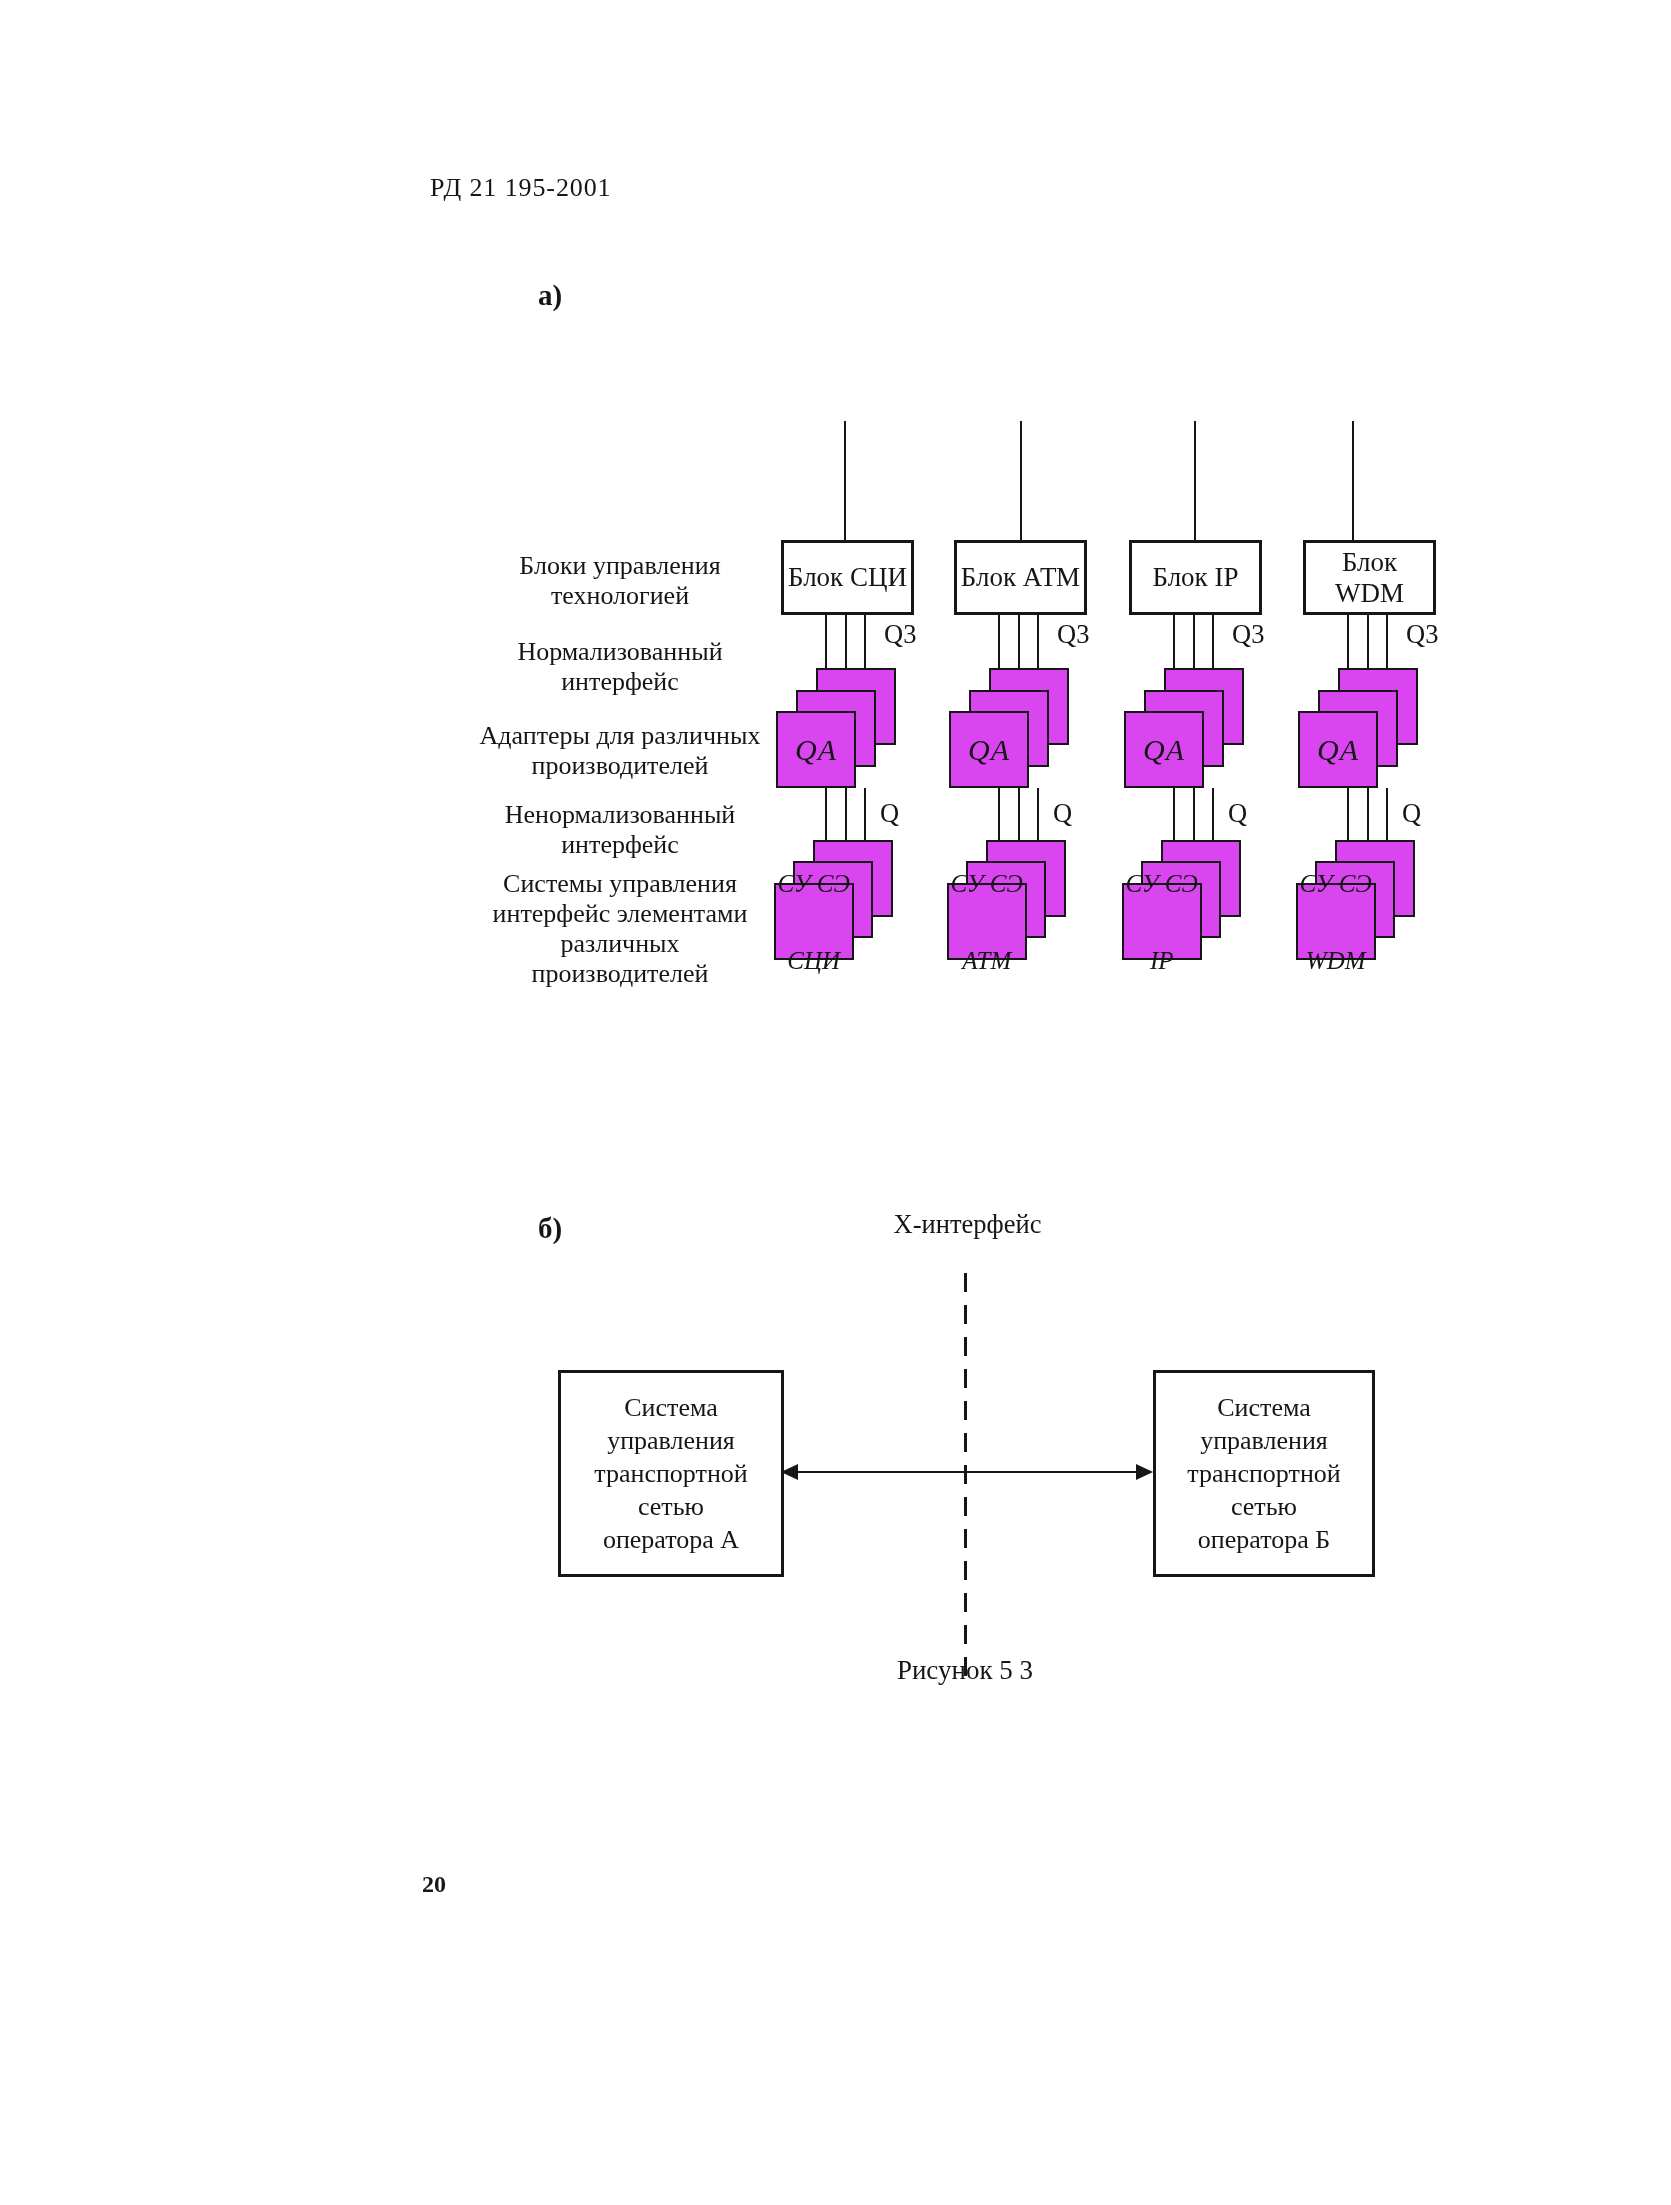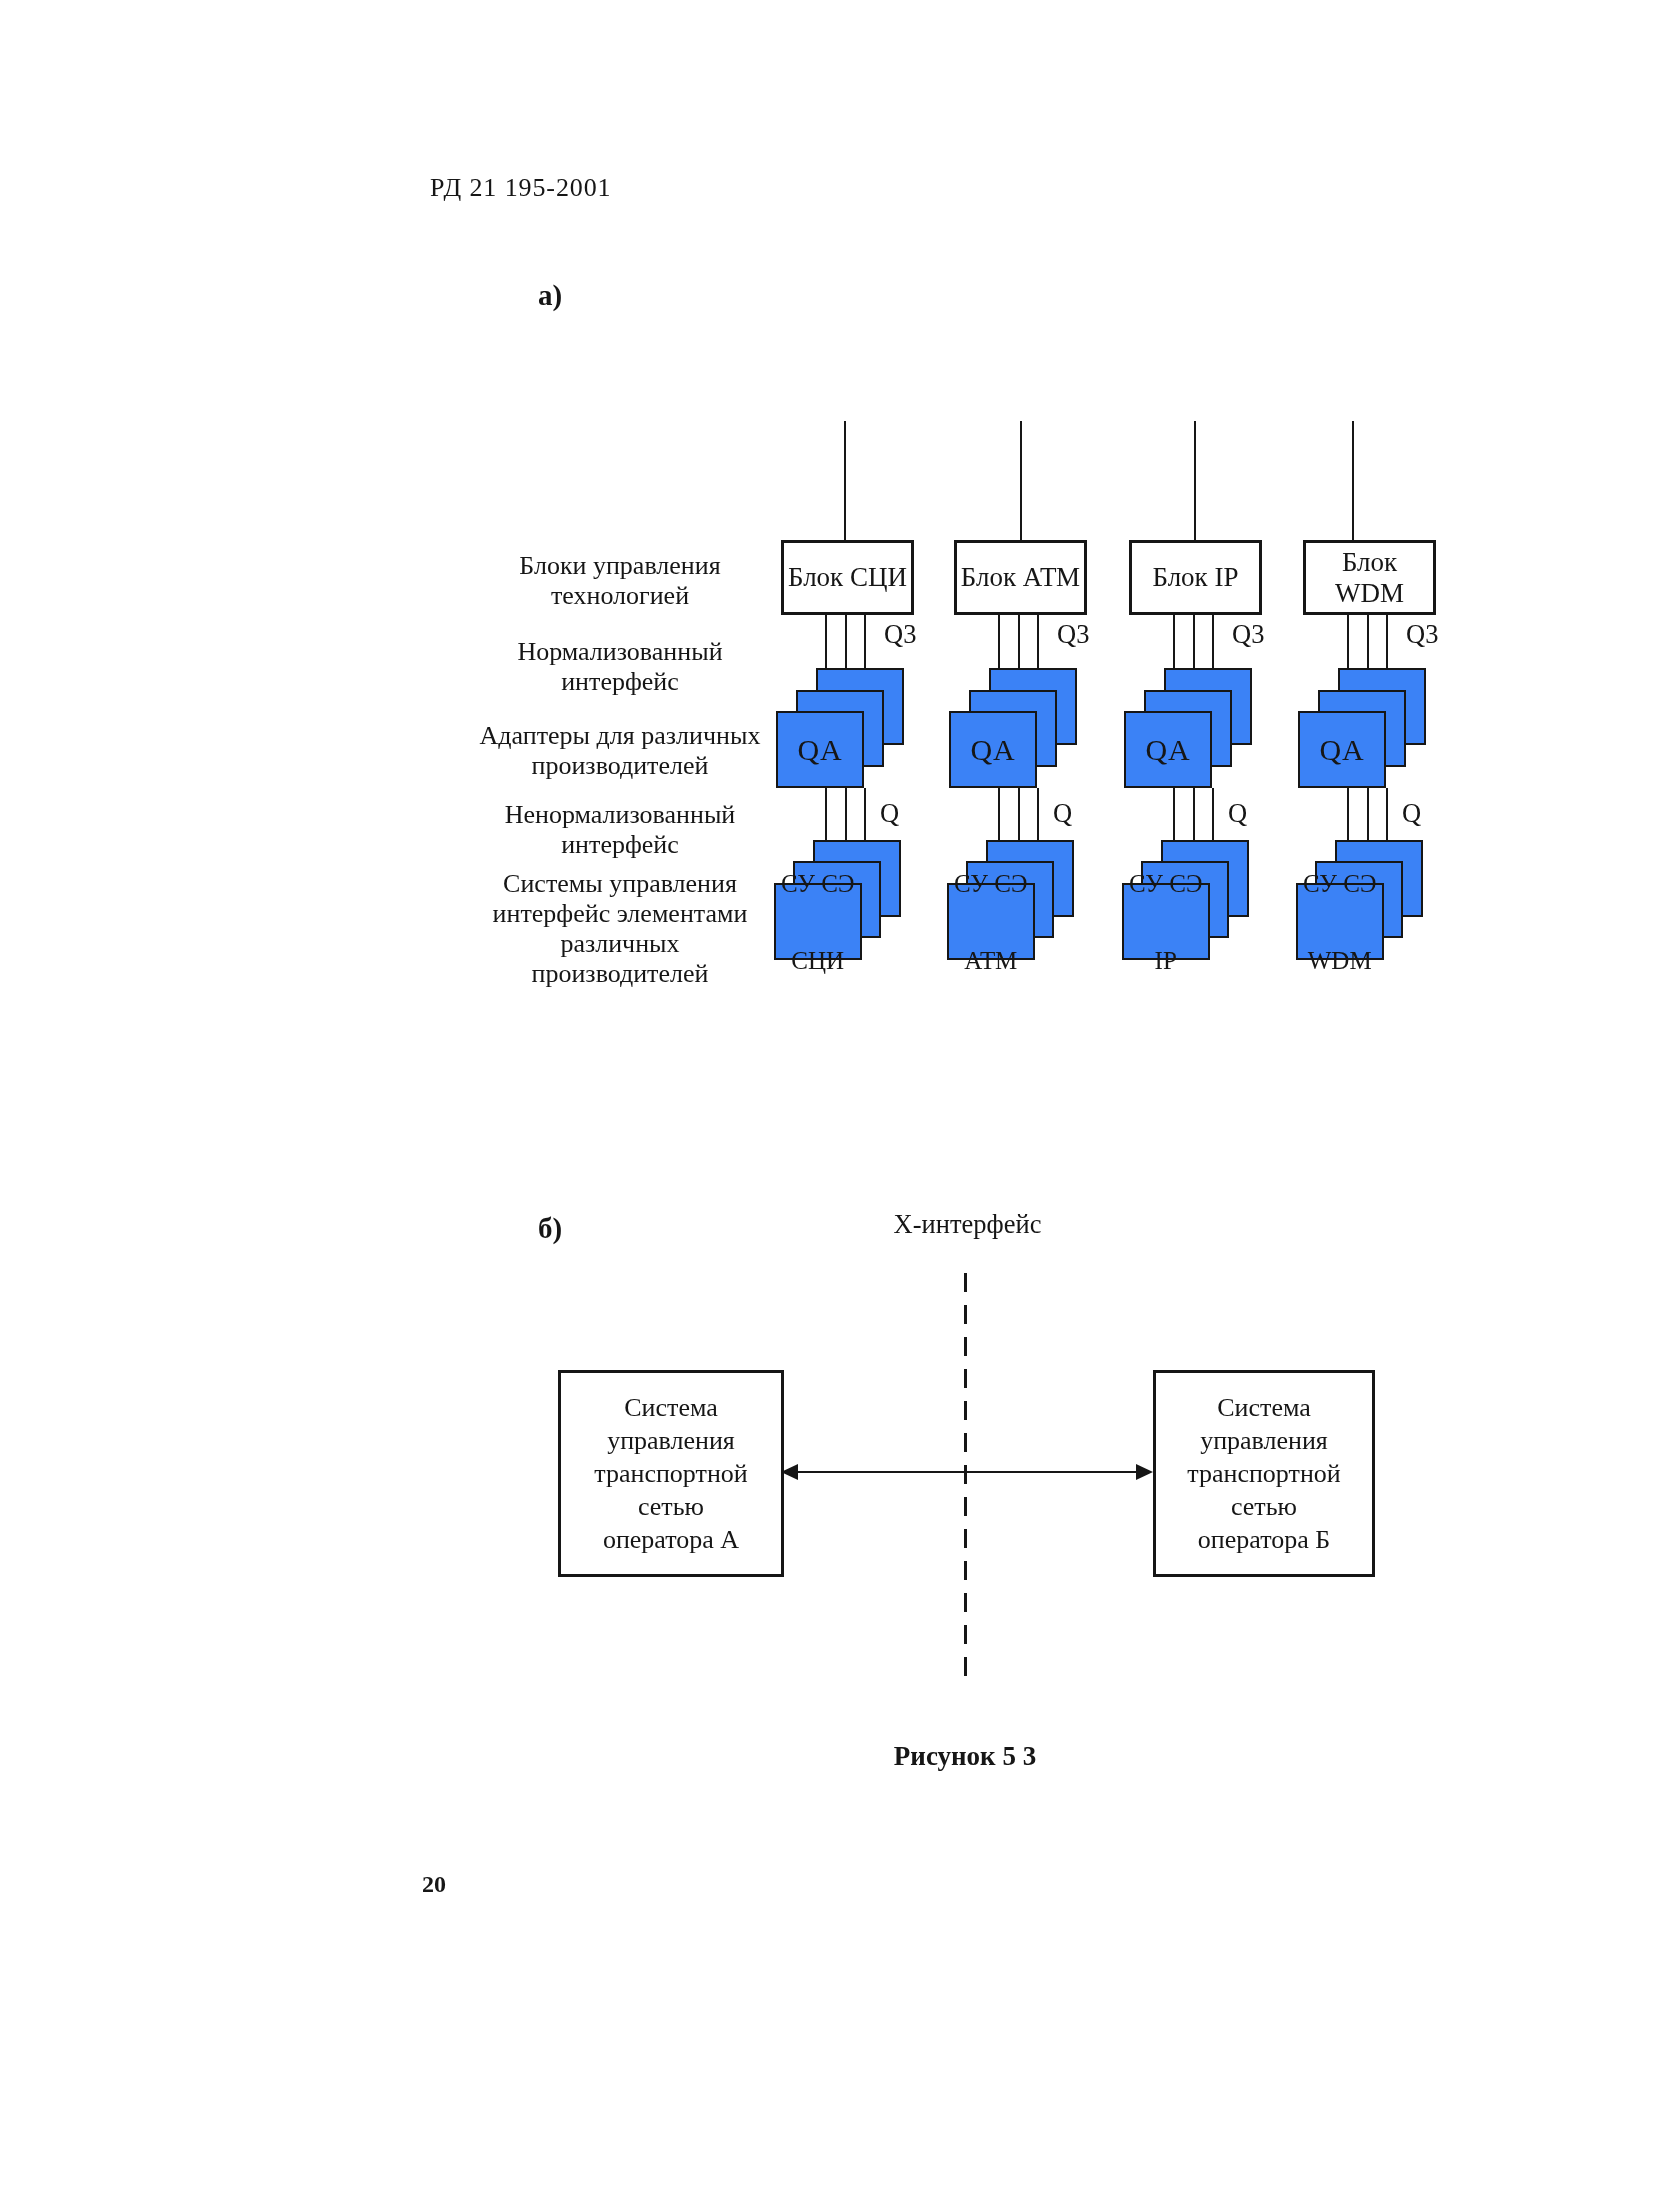--- a/index.html
+++ b/index.html
@@ -12,23 +12,23 @@
   .vl{position:absolute;width:1.7px;background:#161616;}
   .hl{position:absolute;height:1.7px;background:#161616;}
   
   .bbox{
     position:absolute;border:3.4px solid #161616;background:#fff;box-sizing:border-box;
     display:flex;flex-direction:column;align-items:center;justify-content:center;
     text-align:center;
   }
   
   .sbox{
-    position:absolute;width:88px;height:77px;border:2.6px solid #161616;background:#3b82f6;
+    position:absolute;width:80px;height:77px;border:2.6px solid #161616;background:#d946ef;
     box-sizing:border-box;display:flex;flex-direction:column;align-items:center;
-    justify-content:center;text-align:center;
+    justify-content:center;text-align:center;font-style:italic;
   }
   .header{font-size:26px;letter-spacing:0.9px;}
   .partlabel{font-size:29px;font-weight:bold;}
   .topbox{left:803px;top:292px;width:611px;height:129px;font-size:27px;line-height:38px;padding-top:8.5px;}
   .rowlabel{
     position:absolute;left:466px;width:308px;text-align:center;
     font-size:26px;line-height:30px;
   }
   .rowlabel span{display:block;}
   .col{position:absolute;top:540px;width:188px;height:431px;}
@@ -39,21 +39,21 @@
   .su span{display:block;}
   .dashline{
     position:absolute;left:964px;top:1273px;width:2.6px;height:412px;
     background:repeating-linear-gradient(to bottom,#161616 0 19px,transparent 19px 32px);
   }
   .opbox{top:1370px;width:226px;height:207px;font-size:26px;line-height:33px;}
   .opbox span{display:block;}
   .arrowhead{position:absolute;width:0;height:0;border-top:8.5px solid transparent;border-bottom:8.5px solid transparent;}
   .head-left{border-right:17px solid #161616;}
   .head-right{border-left:17px solid #161616;}
-  .caption{position:absolute;left:854px;top:1741px;width:222px;text-align:center;font-size:27px;font-weight:bold;}
+  .caption{position:absolute;left:854px;top:1655px;width:222px;text-align:center;font-size:27px;}
   .pagenum{position:absolute;left:422px;top:1871px;font-size:24px;font-weight:bold;}
   .xlabel{position:absolute;left:865px;top:1209px;width:205px;text-align:center;font-size:26.5px;}
 </style>
 </head>
 <body>
 
 <div class="page">
 
   <div class="abs header" style="left:430px;top:173px;">РД 21 195-2001</div>
 

